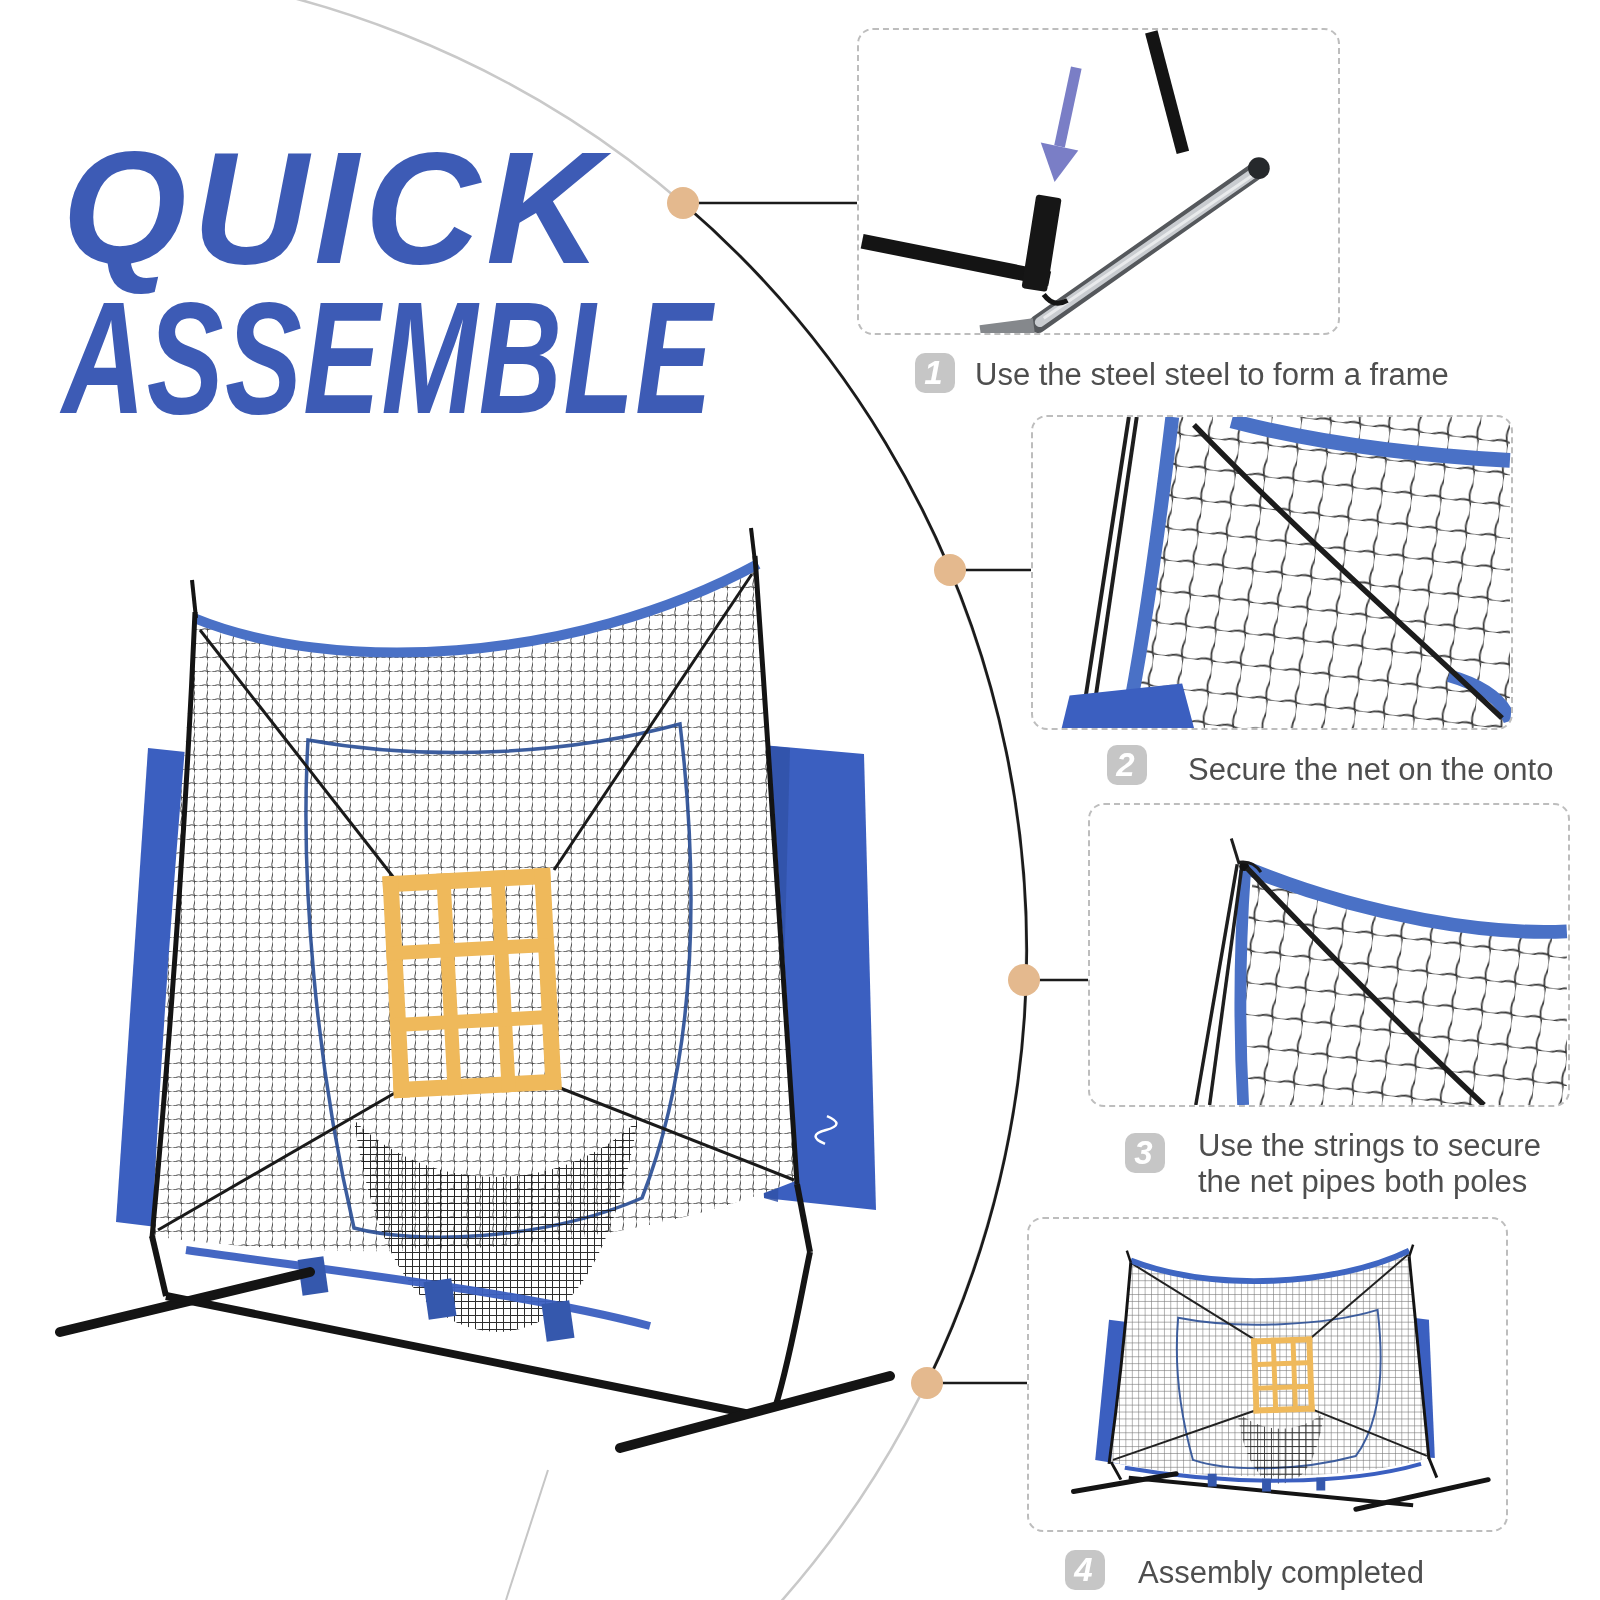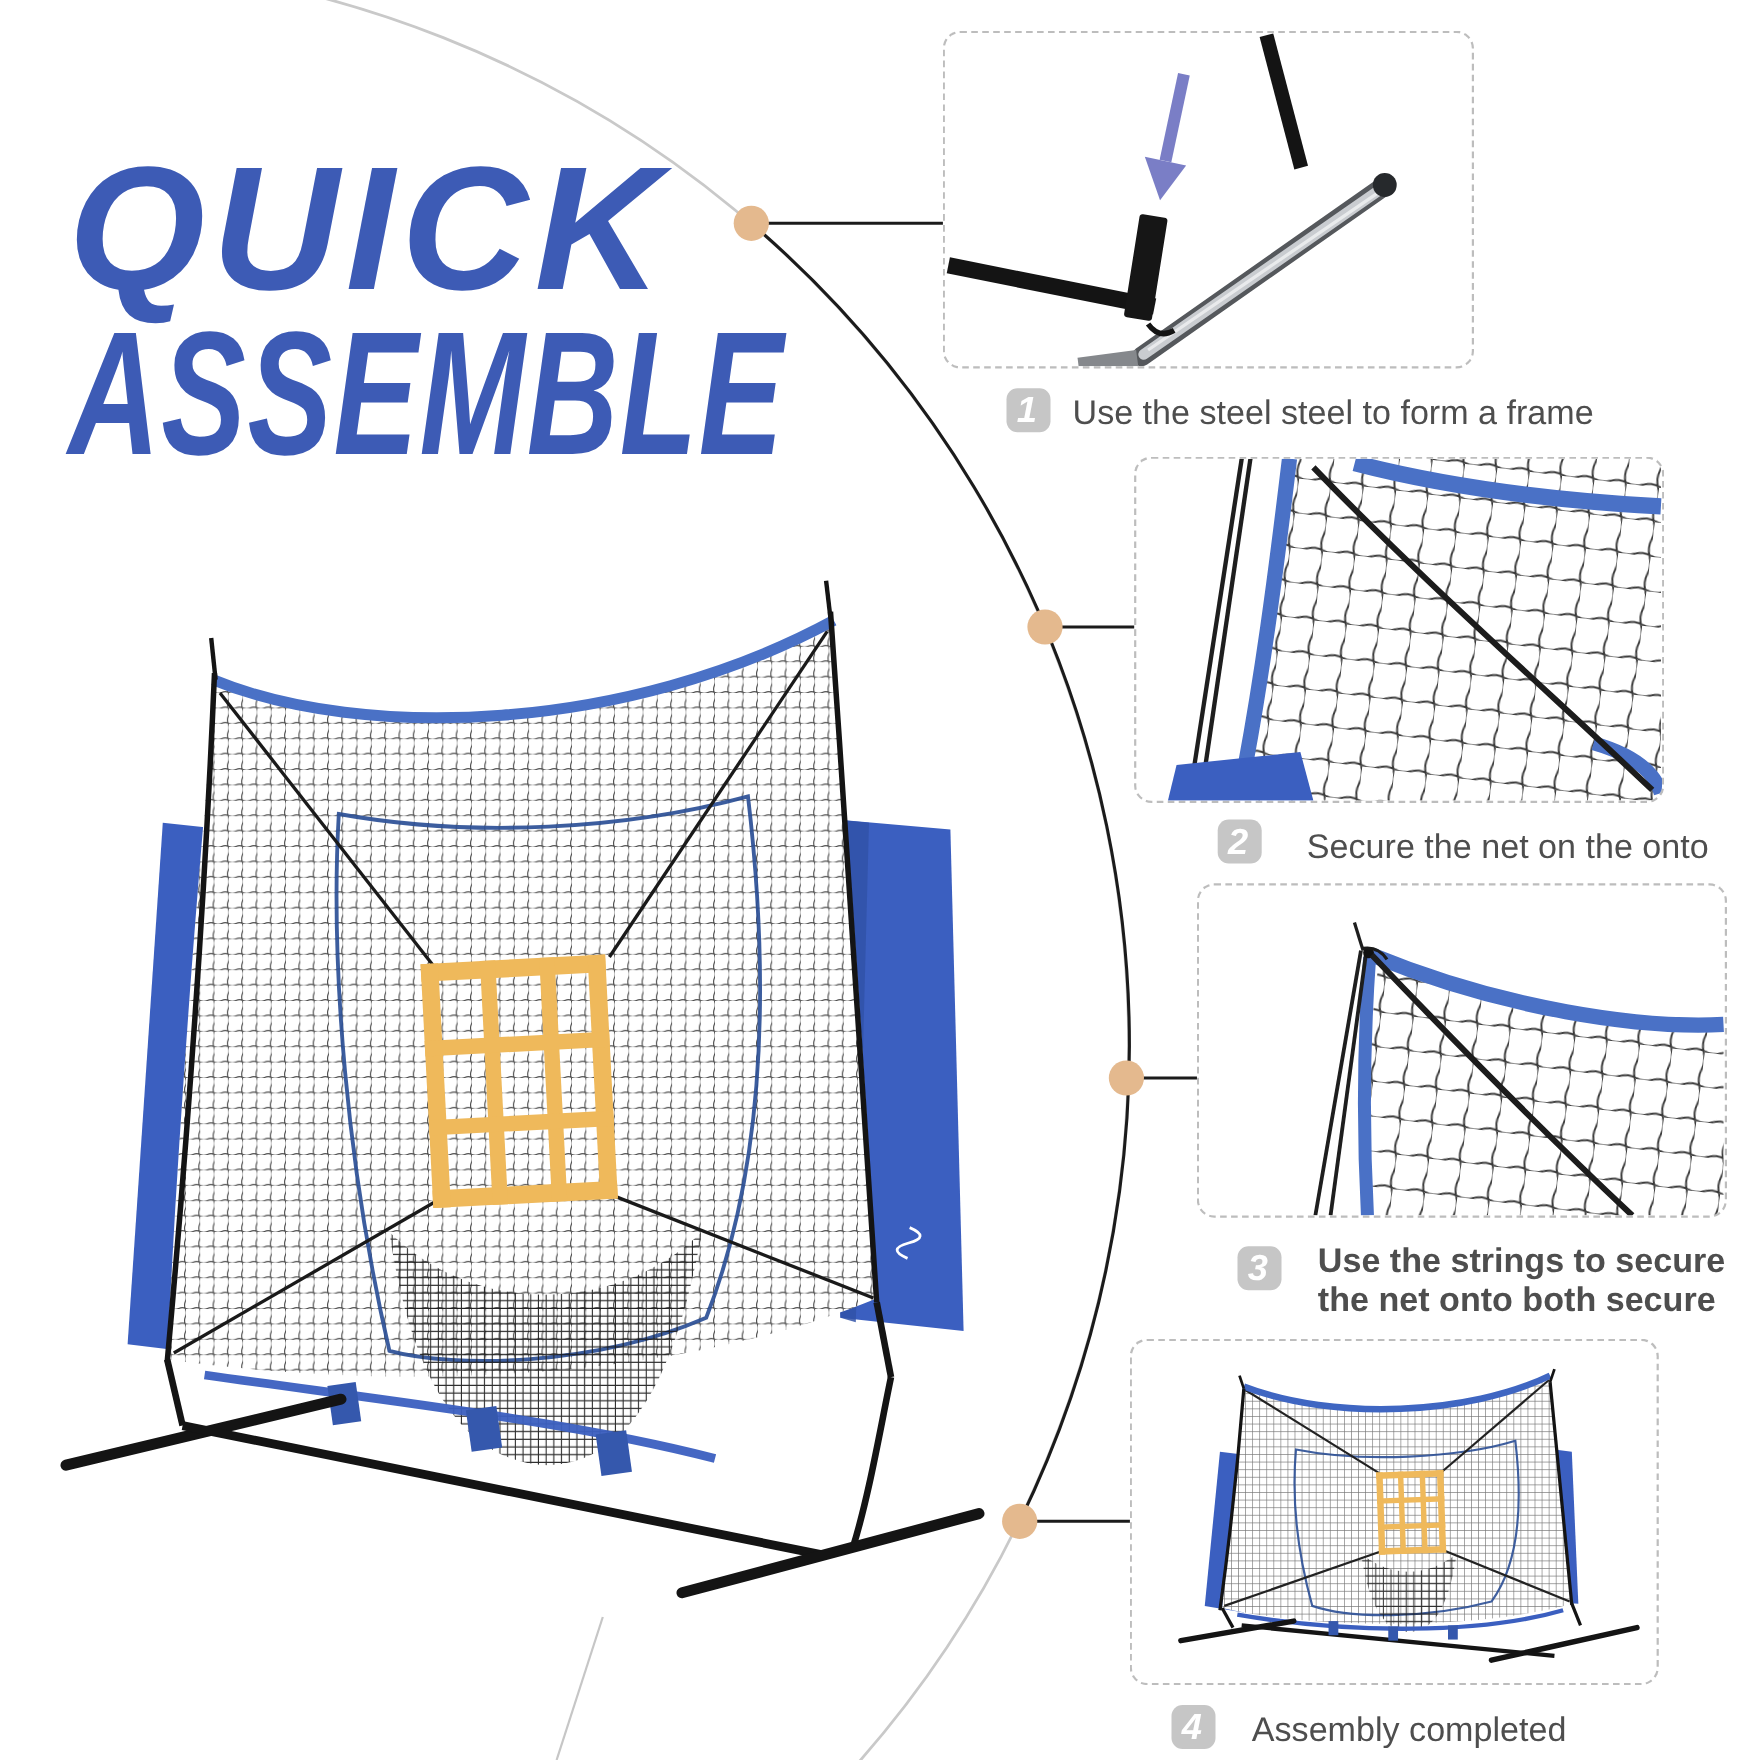--- a/index.html
+++ b/index.html
@@ -32,21 +32,21 @@
          display:flex;align-items:center;justify-content:center;padding-right:3px;box-sizing:border-box;}
   #badge1{left:915px;top:353px;}
   #badge2{left:1107px;top:745px;}
   #badge3{left:1125px;top:1133px;}
   #badge4{left:1065px;top:1550px;}
 
   
   .caption{position:absolute;color:#4E4E4E;font-size:31px;line-height:40px;white-space:nowrap;}
   #cap1{left:975px;top:355px;}
   #cap2{left:1188px;top:750px;}
-  #cap3{left:1198px;top:1128px;line-height:36px;font-weight:bold;}
+  #cap3{left:1198px;top:1128px;line-height:36px;}
   #cap4{left:1138px;top:1553px;}
 </style>
 </head>
 <body>
 
 <div class="canvas">
 
   <svg class="bg-svg" width="1600" height="1600" viewBox="0 0 1600 1600">
     <defs>
       <pattern id="meshMain" width="13" height="14" patternUnits="userSpaceOnUse">
@@ -261,17 +261,17 @@
     <span>3</span>
   </div>
   <div class="badge" id="badge4">
     <span>4</span>
   </div>
 
   <div class="caption" id="cap1">Use the steel steel to form a frame</div>
   <div class="caption" id="cap2">Secure the net on the onto</div>
   <div class="caption" id="cap3">
     <div>Use the strings to secure</div>
-    <div>the net onto both secure</div>
+    <div>the net pipes both poles</div>
   </div>
   <div class="caption" id="cap4">Assembly completed</div>
 
 </div>
 
 </body></html>

